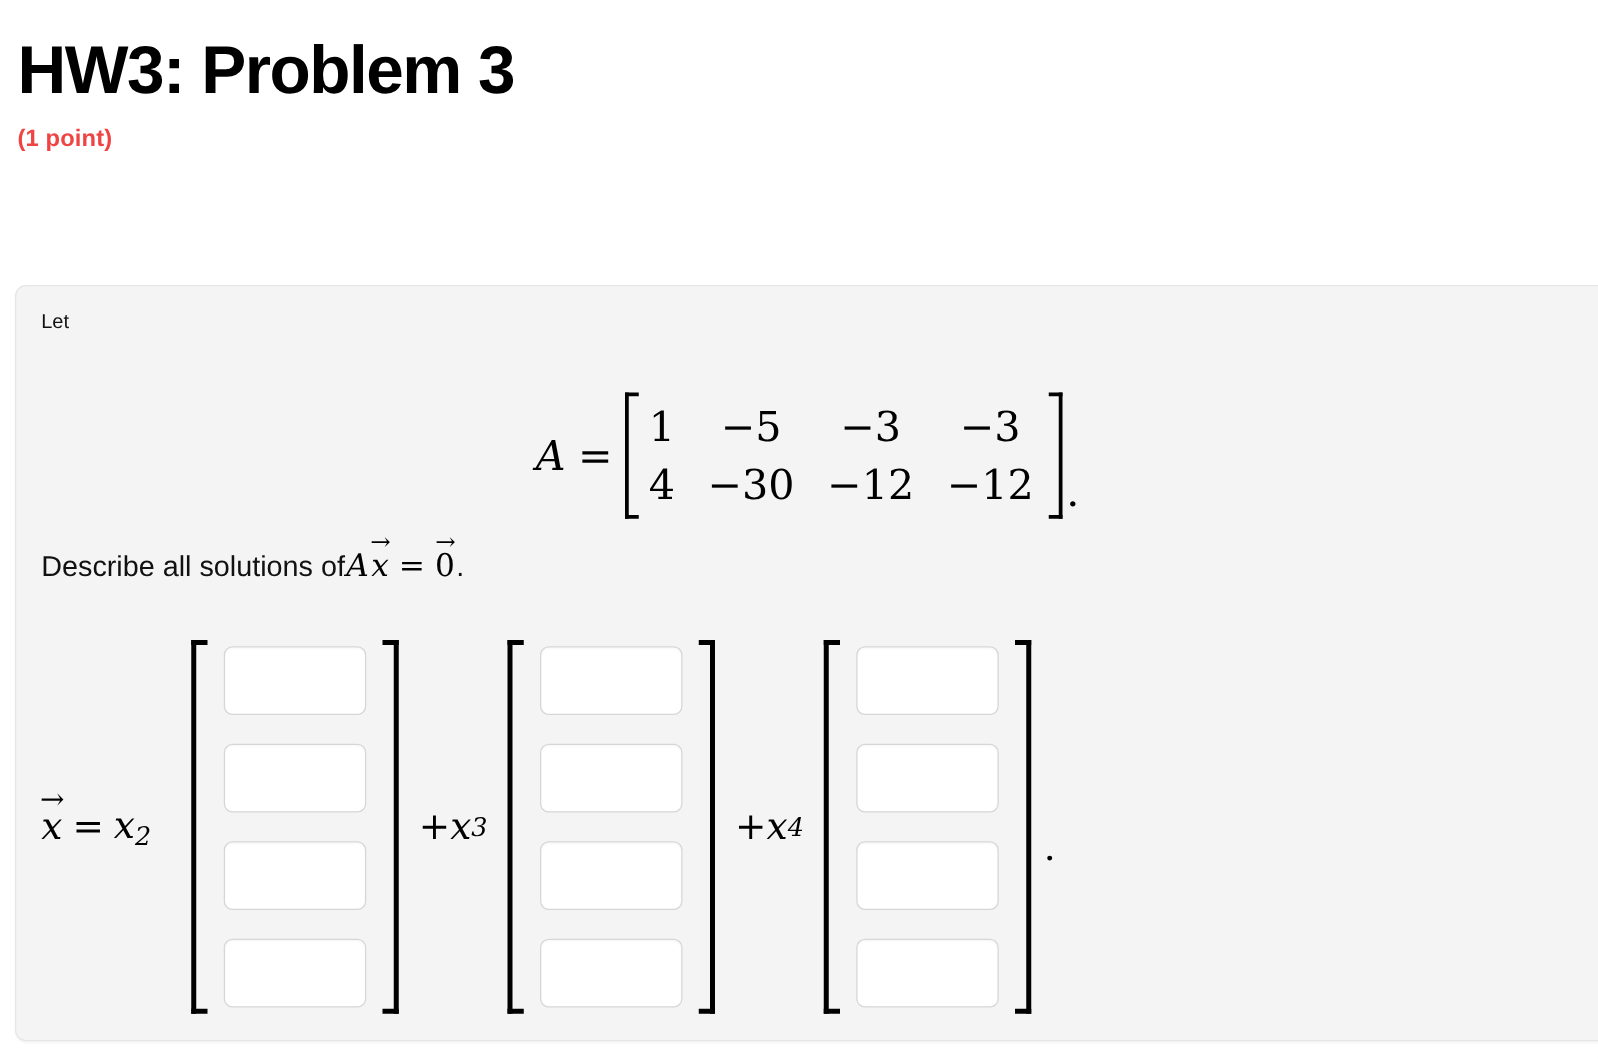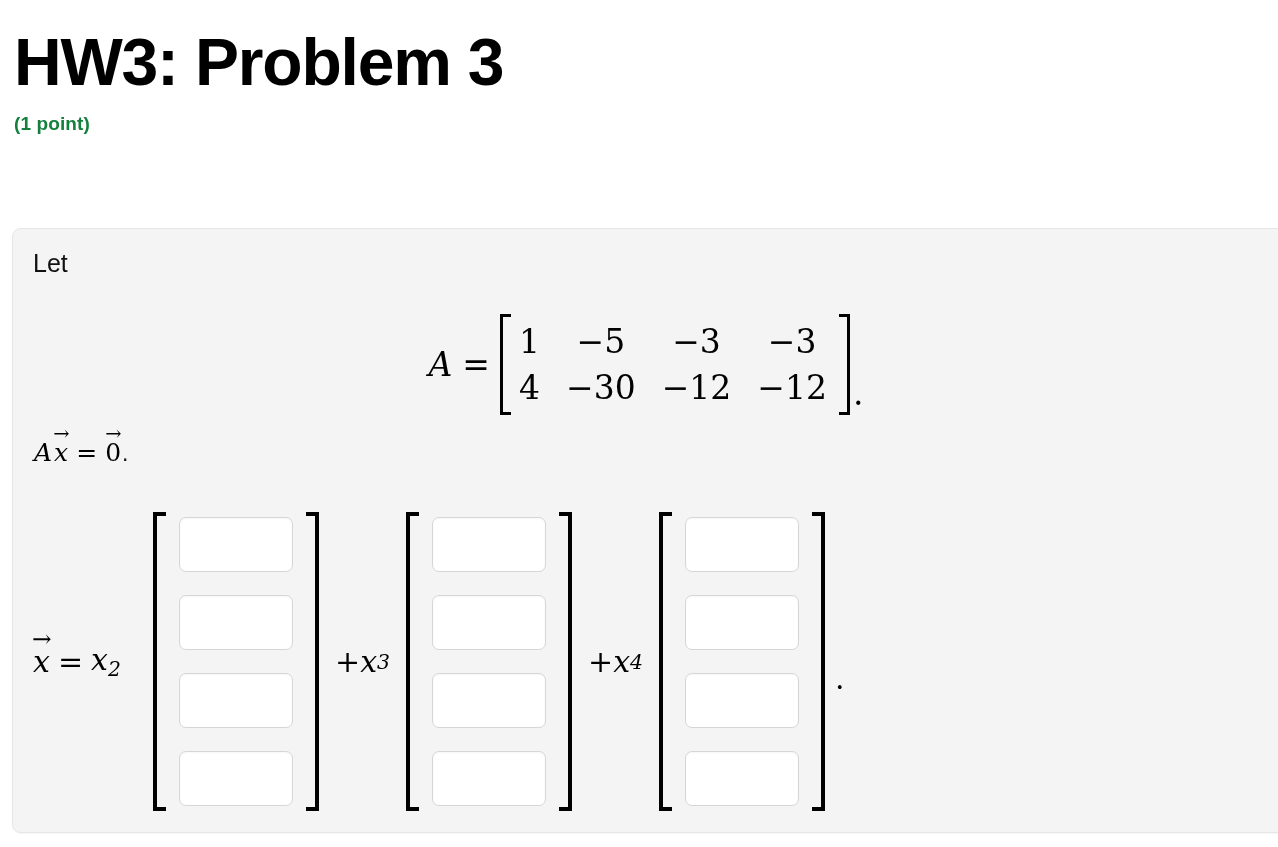--- a/index.html
+++ b/index.html
@@ -14,32 +14,32 @@
     font-family: "Liberation Sans", sans-serif;
     color: #000000;
     -webkit-font-smoothing: antialiased;
   }
 
   
   .page-header {
     padding: 28px 0 0 14px;
   }
   .problem-title {
-    font-size: 66px;
+    font-size: 54px;
     font-weight: bold;
     line-height: 1.05;
     letter-spacing: -1.2px;
     margin: 0;
     color: #000;
   }
   .problem-points {
     font-size: 19px;
     font-weight: bold;
     margin: 16px 0 0 0;
-    color: #15803d;
+    color: #ef4444;
     letter-spacing: 0.1px;
   }
 
   
   .problem-card {
     position: absolute;
     left: 12px;
     top: 228px;
     width: 1290px;           
     height: 605px;
@@ -47,21 +47,21 @@
     border: 1px solid #e6e6e6;
     border-radius: 9px;
     box-sizing: border-box;
     box-shadow: 0 1px 2px rgba(0,0,0,0.045);
   }
 
   .let-text {
     position: absolute;
     left: 20px;
     top: 20px;
-    font-size: 25px;
+    font-size: 16px;
     color: #111;
   }
 
   
   .math {
     font-family: "DejaVu Serif", "Liberation Serif", serif;
     color: #000;
   }
   .mi { font-style: italic; }
   .mn { font-style: normal; }
@@ -261,20 +261,21 @@
 
     <span class="bracket right">
       <span class="arm top"></span>
         <span class="arm bot"></span>
     </span>
 
     <span class="trailing-period math">.</span>
   </div>
 
   <div class="describe-line">
+    <span>Describe all solutions of </span>
     <span class="math mi">A</span>
     <span class="math mi vec"><span class="vec-arrow">→</span><span>x</span></span>
     <span class="math mn" style="margin:0 7px;">=</span>
     <span class="math mn vec"><span class="vec-arrow">→</span><span>0</span></span>
     <span>.</span>
   </div>
 
   <div class="solution-row">
 
     <span class="coef lead math">

